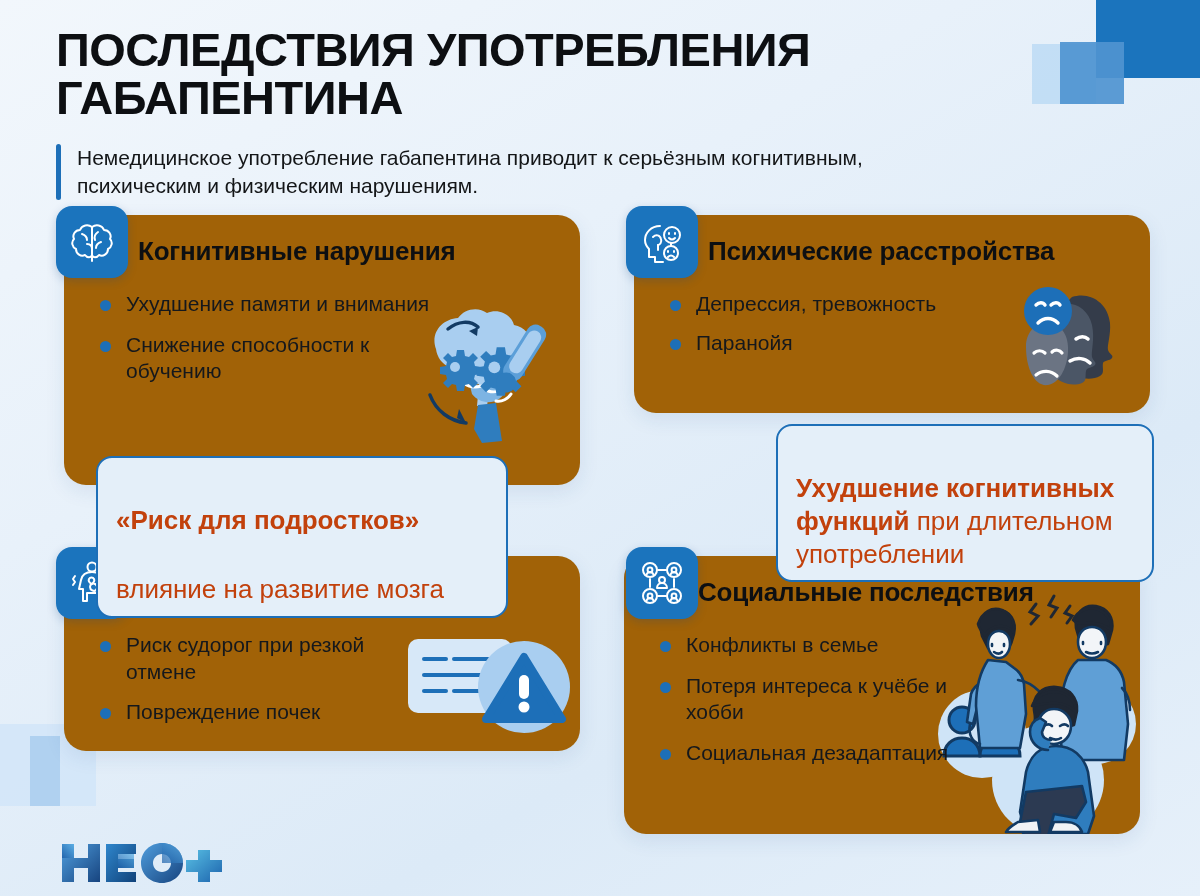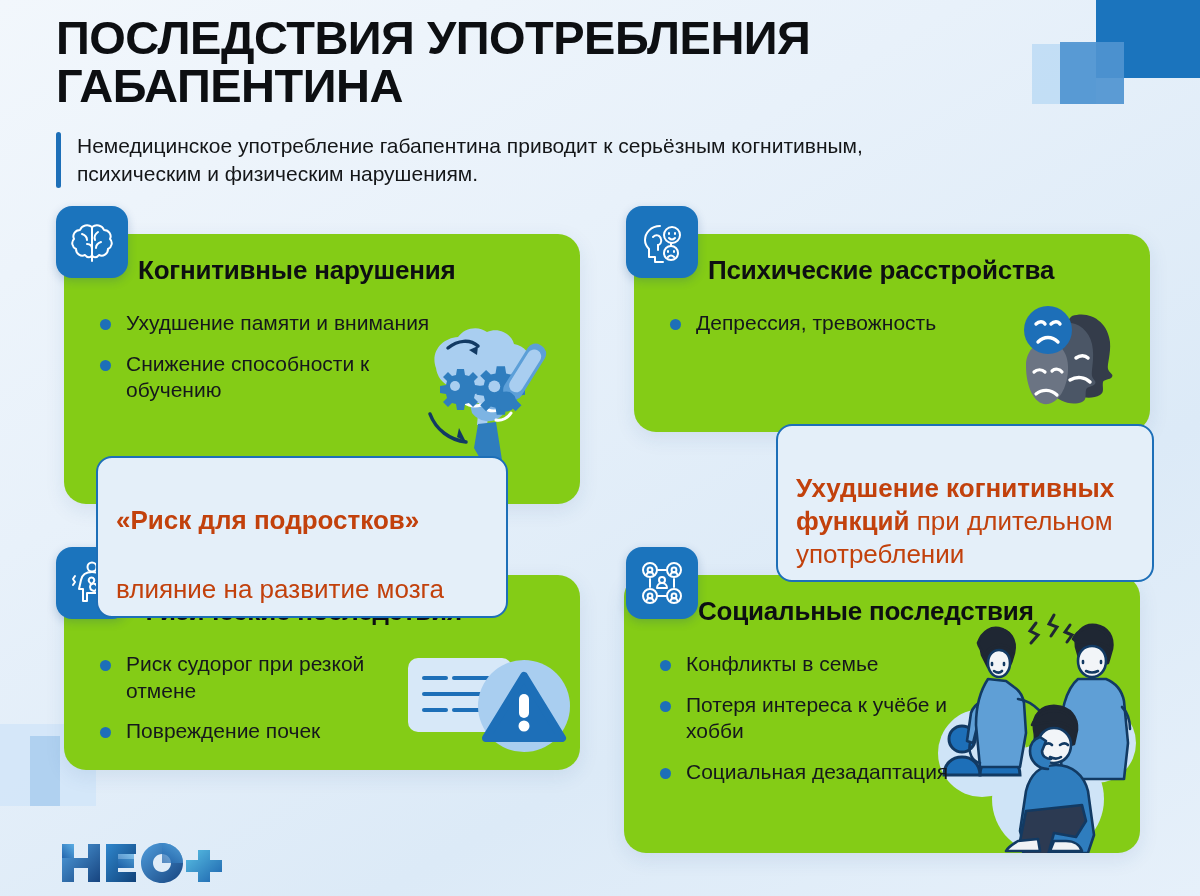--- a/index.html
+++ b/index.html
@@ -45,21 +45,21 @@
     opacity: .9;
   }
   .deco-bl-mid {
     left: 30px; top: 736px;
     width: 30px; height: 70px;
     background: #a9cdee;
     opacity: .85;
   }
 
   
-  .header { position: absolute; left: 56px; top: 14px; width: 1000px; }
+  .header { position: absolute; left: 56px; top: 26px; width: 1000px; }
 
   .page-title {
     font-size: 47px;
     font-weight: 700;
     line-height: 1.02;
     letter-spacing: -0.5px;
     color: #0d0f12;
     text-transform: uppercase;
     max-width: 780px;
   }
@@ -78,25 +78,24 @@
   .subtitle-text {
     font-size: 21px;
     line-height: 1.33;
     color: #141618;
     max-width: 900px;
   }
 
   
   .card {
     position: absolute;
-    background: #84cc16;
+    background: #a16207;
     border-radius: 22px;
     box-shadow: 0 6px 20px rgba(30, 80, 140, .10);
     overflow: hidden;
-    margin-top: 19px;
   }
 
   #card-cognitive { left: 64px;  top: 215px; width: 516px; height: 270px; }
   #card-mental    { left: 634px; top: 215px; width: 516px; height: 198px; }
   #card-physical  { left: 64px;  top: 556px; width: 516px; height: 195px; }
   #card-social    { left: 624px; top: 556px; width: 516px; height: 278px; }
 
   .card-head {
     display: flex;
     align-items: center;
@@ -261,20 +260,21 @@
     <path d="M33 24c-3 1-5 3-5 6"></path>
   </svg>
 </div>
 
 <div class="card" id="card-mental">
   <div class="card-head">
     <span class="card-title">Психические расстройства</span>
   </div>
   <ul class="bullets">
     <li>Депрессия, тревожность</li>
+    <li>Паранойя</li>
   </ul>
 
   <svg class="illus" id="illus-masks" viewBox="0 0 126 126">
 
     <path d="M54 14c18-6 36 6 38 26 1 12-3 22-2 27 1 4 6 5 4 8-2 3-8 2-9 5-1 5 2 10-3 13-9 5-24 3-31-6-8-10-11-26-8-40 3-15 5-29 11-33z" fill="#343c4a"></path>
 
     <path d="M36 24c16-9 34 0 38 18 3 14-1 26 0 32 1 4 5 5 3 8-3 3-8 2-9 6-1 5 1 10-4 12-10 4-24 0-30-10-7-12-8-29-4-43 2-10 3-20 6-23z" fill="#4b5666"></path>
     <g fill="#ffffff">
       <path d="M58 56c4-3 9-3 12 0" stroke="#ffffff" stroke-width="3.5" fill="none" stroke-linecap="round"></path>
       <path d="M52 78c7-4 15-3 20 2" stroke="#ffffff" stroke-width="3.5" fill="none" stroke-linecap="round"></path>

